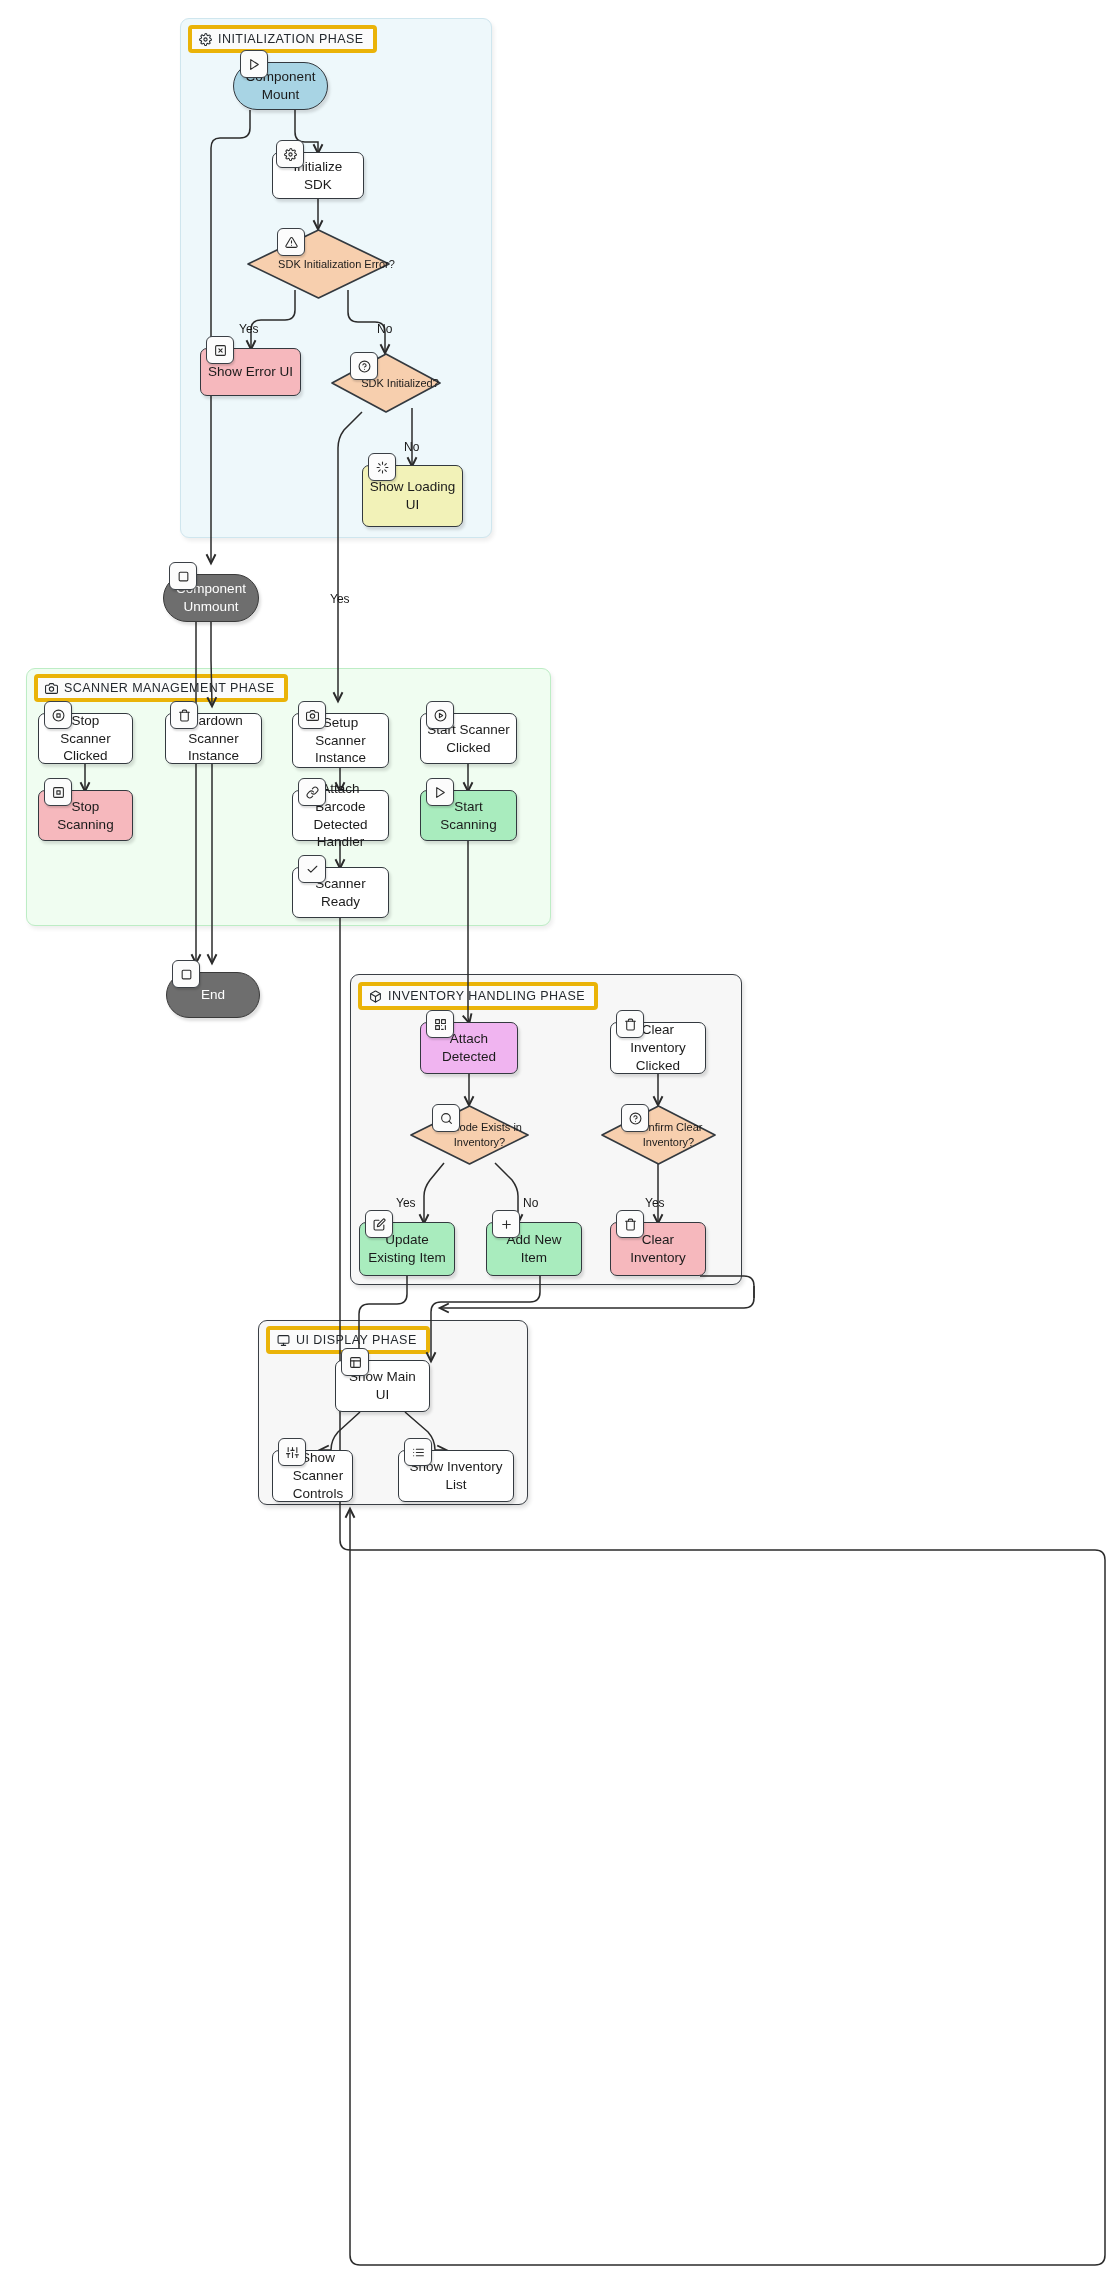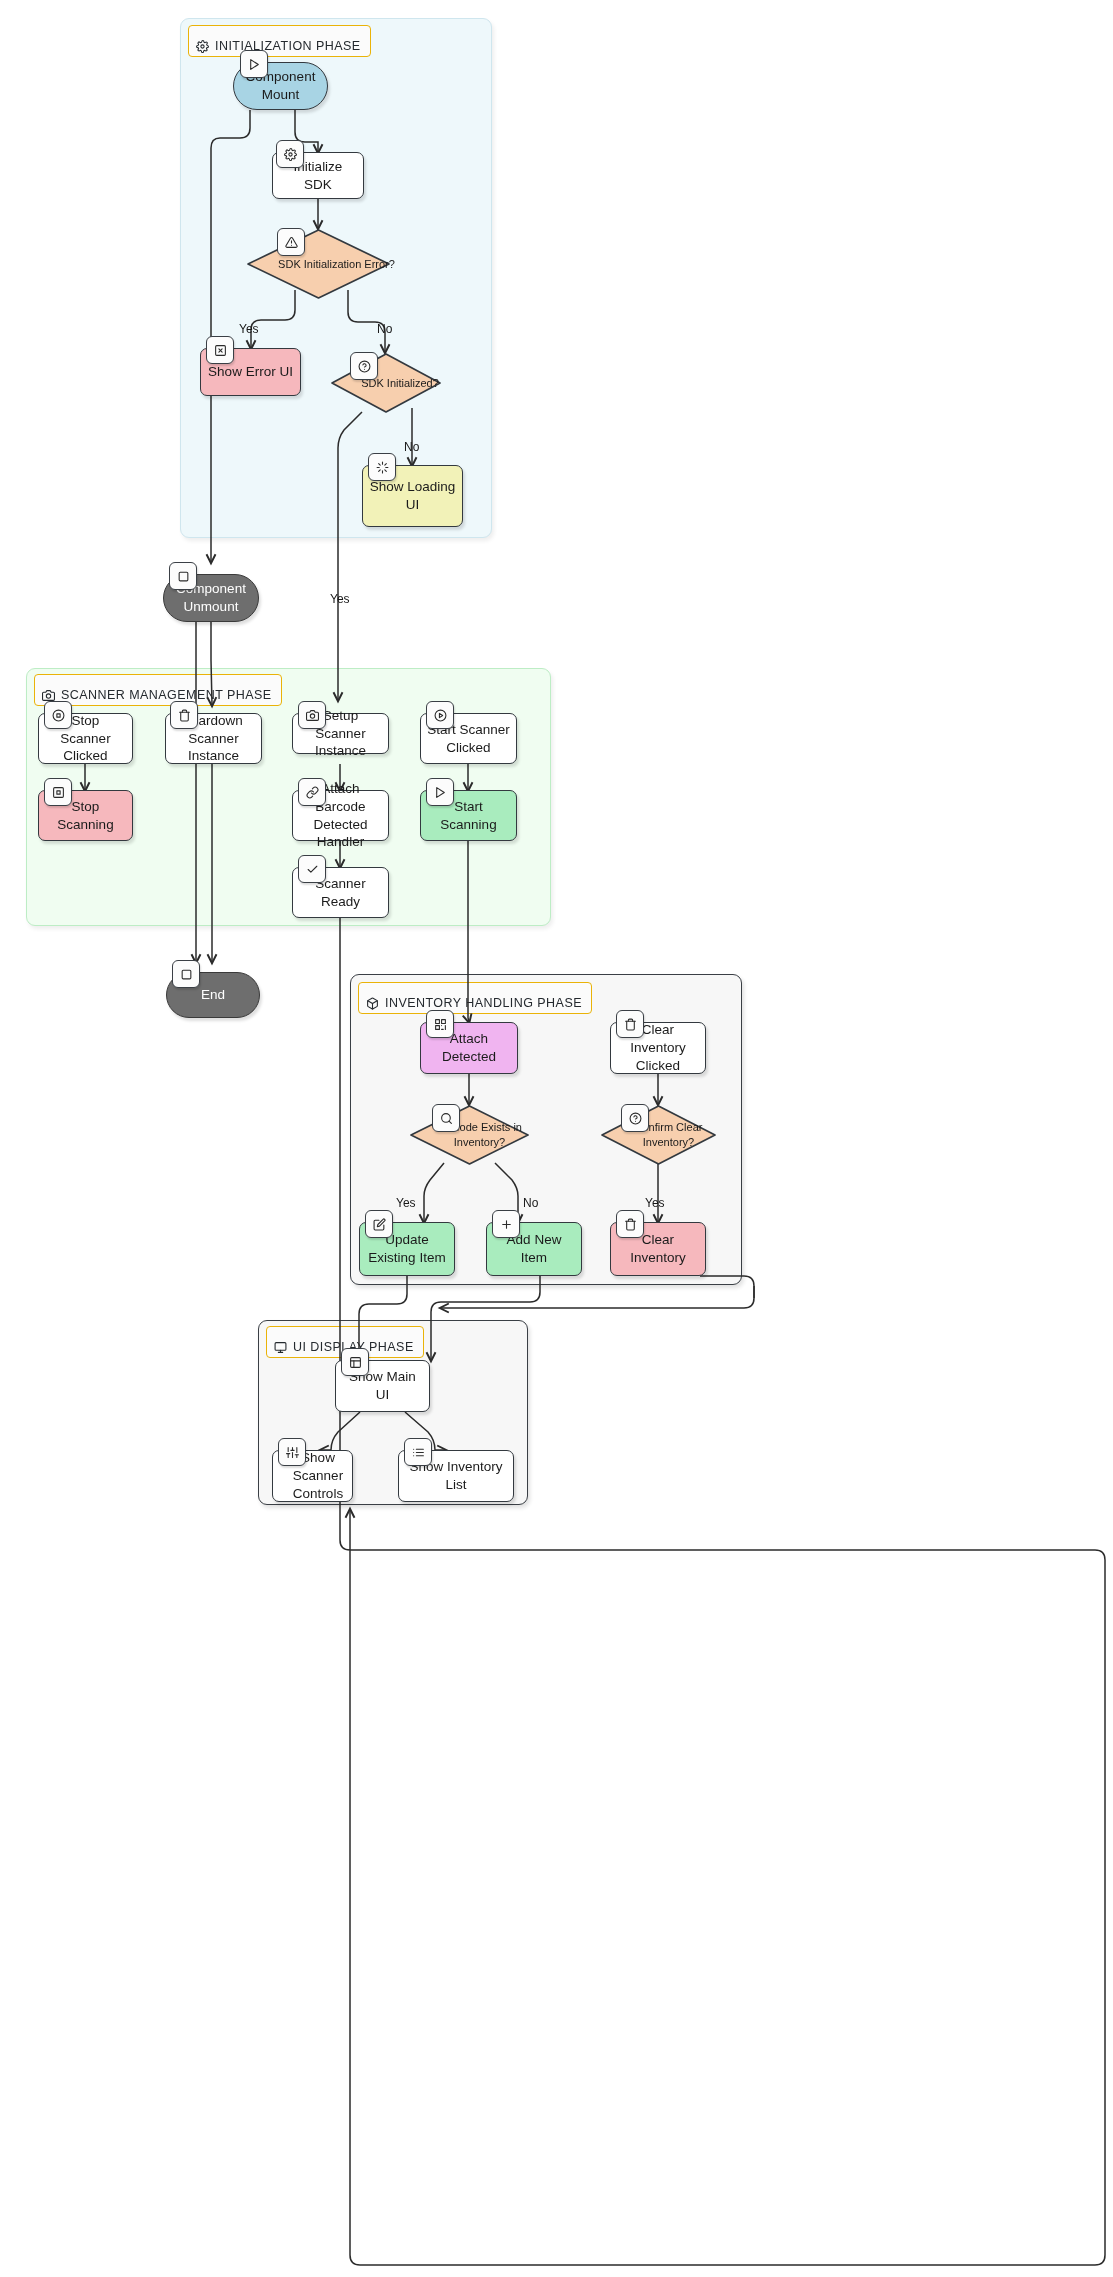--- a/index.html
+++ b/index.html
@@ -4,22 +4,22 @@
 <style>
   html,body{margin:0;padding:0;background:#ffffff;}
   body{width:1113px;height:2277px;position:relative;overflow:hidden;
        font-family:"Liberation Sans","DejaVu Sans",sans-serif;}
   #canvas{position:absolute;left:0;top:0;width:1113px;height:2277px;}
   svg#wires{position:absolute;left:0;top:0;width:1113px;height:2277px;pointer-events:none;}
 
   
   .phase{position:absolute;border-radius:9px;box-sizing:border-box;}
   .phase-label{position:absolute;display:flex;align-items:center;gap:6px;
-      background:#fbfbfb;border:1px solid #eab308;border-radius:4px;
-      padding:13px 9px 3px 7px;font-size:12.5px;letter-spacing:.45px;color:#24292e;white-space:nowrap;}
+      background:#fbfbfb;border:4px solid #eab308;border-radius:4px;
+      padding:3px 9px 3px 7px;font-size:12.5px;letter-spacing:.45px;color:#24292e;white-space:nowrap;}
   .phase-label svg{display:block;}
 
   
   .node{position:absolute;box-sizing:border-box;display:flex;align-items:center;
       justify-content:center;text-align:center;font-size:13.5px;line-height:1.32;
       color:#1b1b1b;border:1.6px solid #33393f;border-radius:7px;background:#ffffff;
       box-shadow:2px 3px 3px rgba(0,0,0,.13);padding:4px 6px;}
   .node.round{border-radius:26px;}
   .node.gray{background:#6e6e6e;color:#ffffff;border-color:#3a3a3a;}
   .node.blue{background:#a8d4e4;}
@@ -280,21 +280,21 @@
   <div class="node" style="left:165px;top:713px;width:97px;height:51px;">
     <span>Teardown Scanner Instance</span>
   </div>
   <div class="badge" style="left:170px;top:701px;">
     <svg width="13" height="13" viewBox="0 0 24 24" fill="none" stroke="#2b2b2b" stroke-width="2" stroke-linecap="round" stroke-linejoin="round">
         <polyline points="3 6 5 6 21 6"></polyline>
         <path d="M19 6v14a2 2 0 0 1-2 2H7a2 2 0 0 1-2-2V6m3 0V4a2 2 0 0 1 2-2h4a2 2 0 0 1 2 2v2"></path>
       </svg>
   </div>
 
-  <div class="node" style="left:292px;top:713px;width:97px;height:41px;">
+  <div class="node" style="left:292px;top:713px;width:97px;height:55px;">
     <span>Setup Scanner Instance</span>
   </div>
   <div class="badge" style="left:298px;top:701px;">
     <svg width="13" height="13" viewBox="0 0 24 24" fill="none" stroke="#2b2b2b" stroke-width="2" stroke-linecap="round" stroke-linejoin="round">
         <path d="M23 19a2 2 0 0 1-2 2H3a2 2 0 0 1-2-2V8a2 2 0 0 1 2-2h4l2-3h6l2 3h4a2 2 0 0 1 2 2z"></path>
         <circle cx="12" cy="13" r="4"></circle>
       </svg>
   </div>
 
   <div class="node" style="left:292px;top:790px;width:97px;height:51px;">

